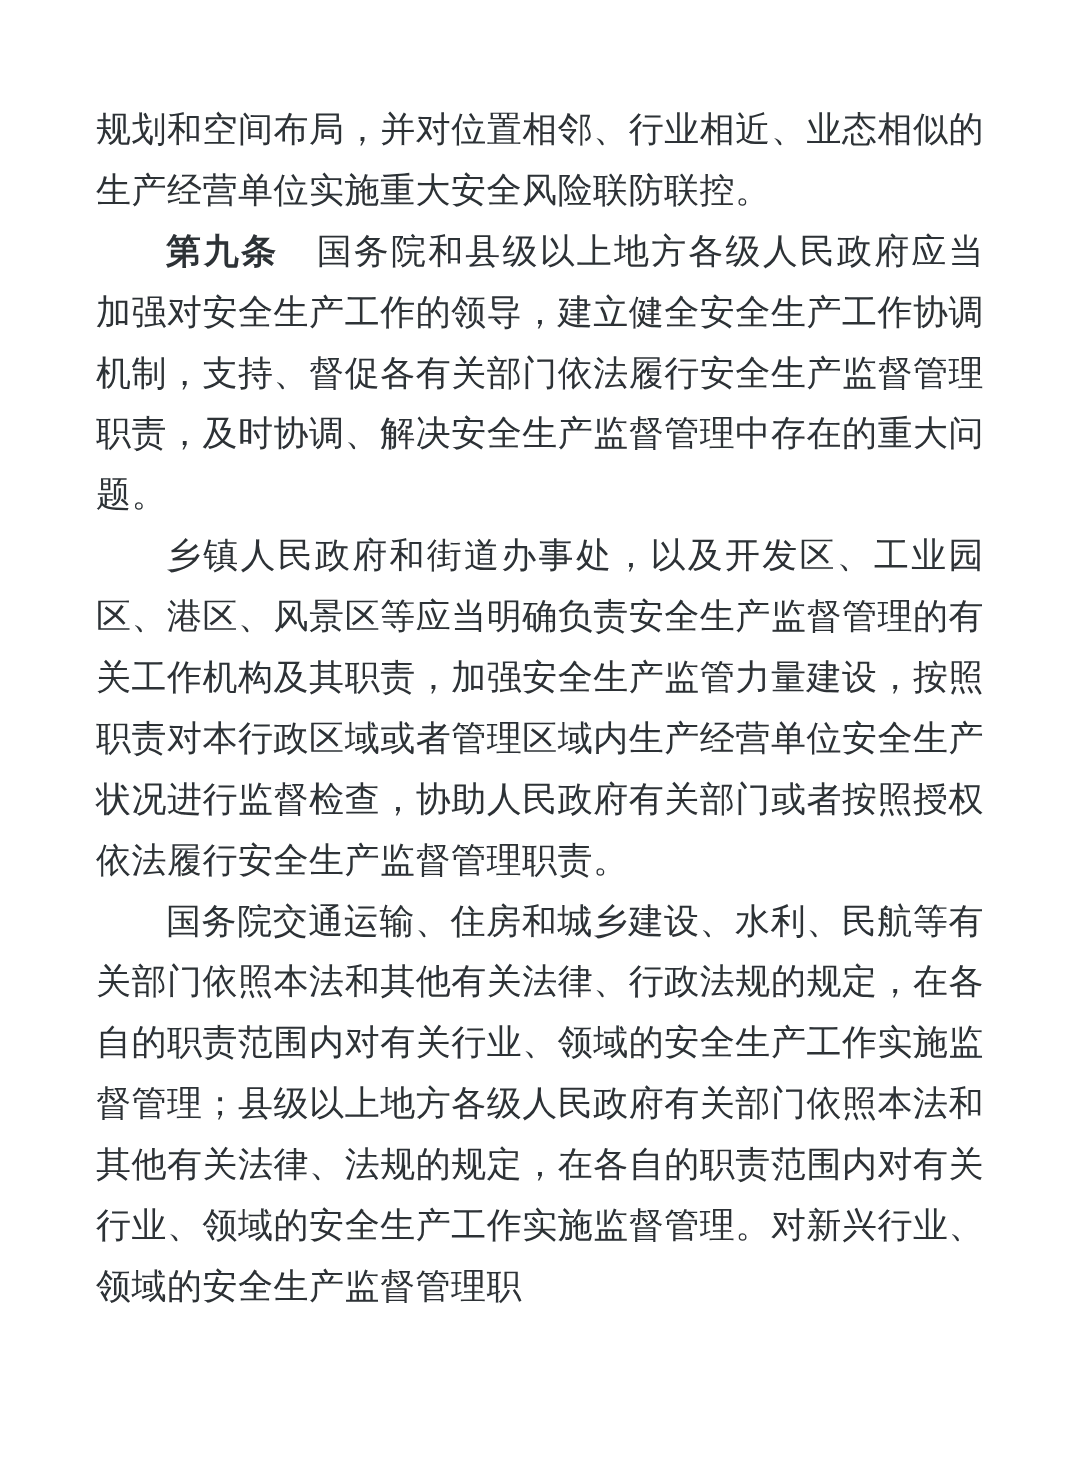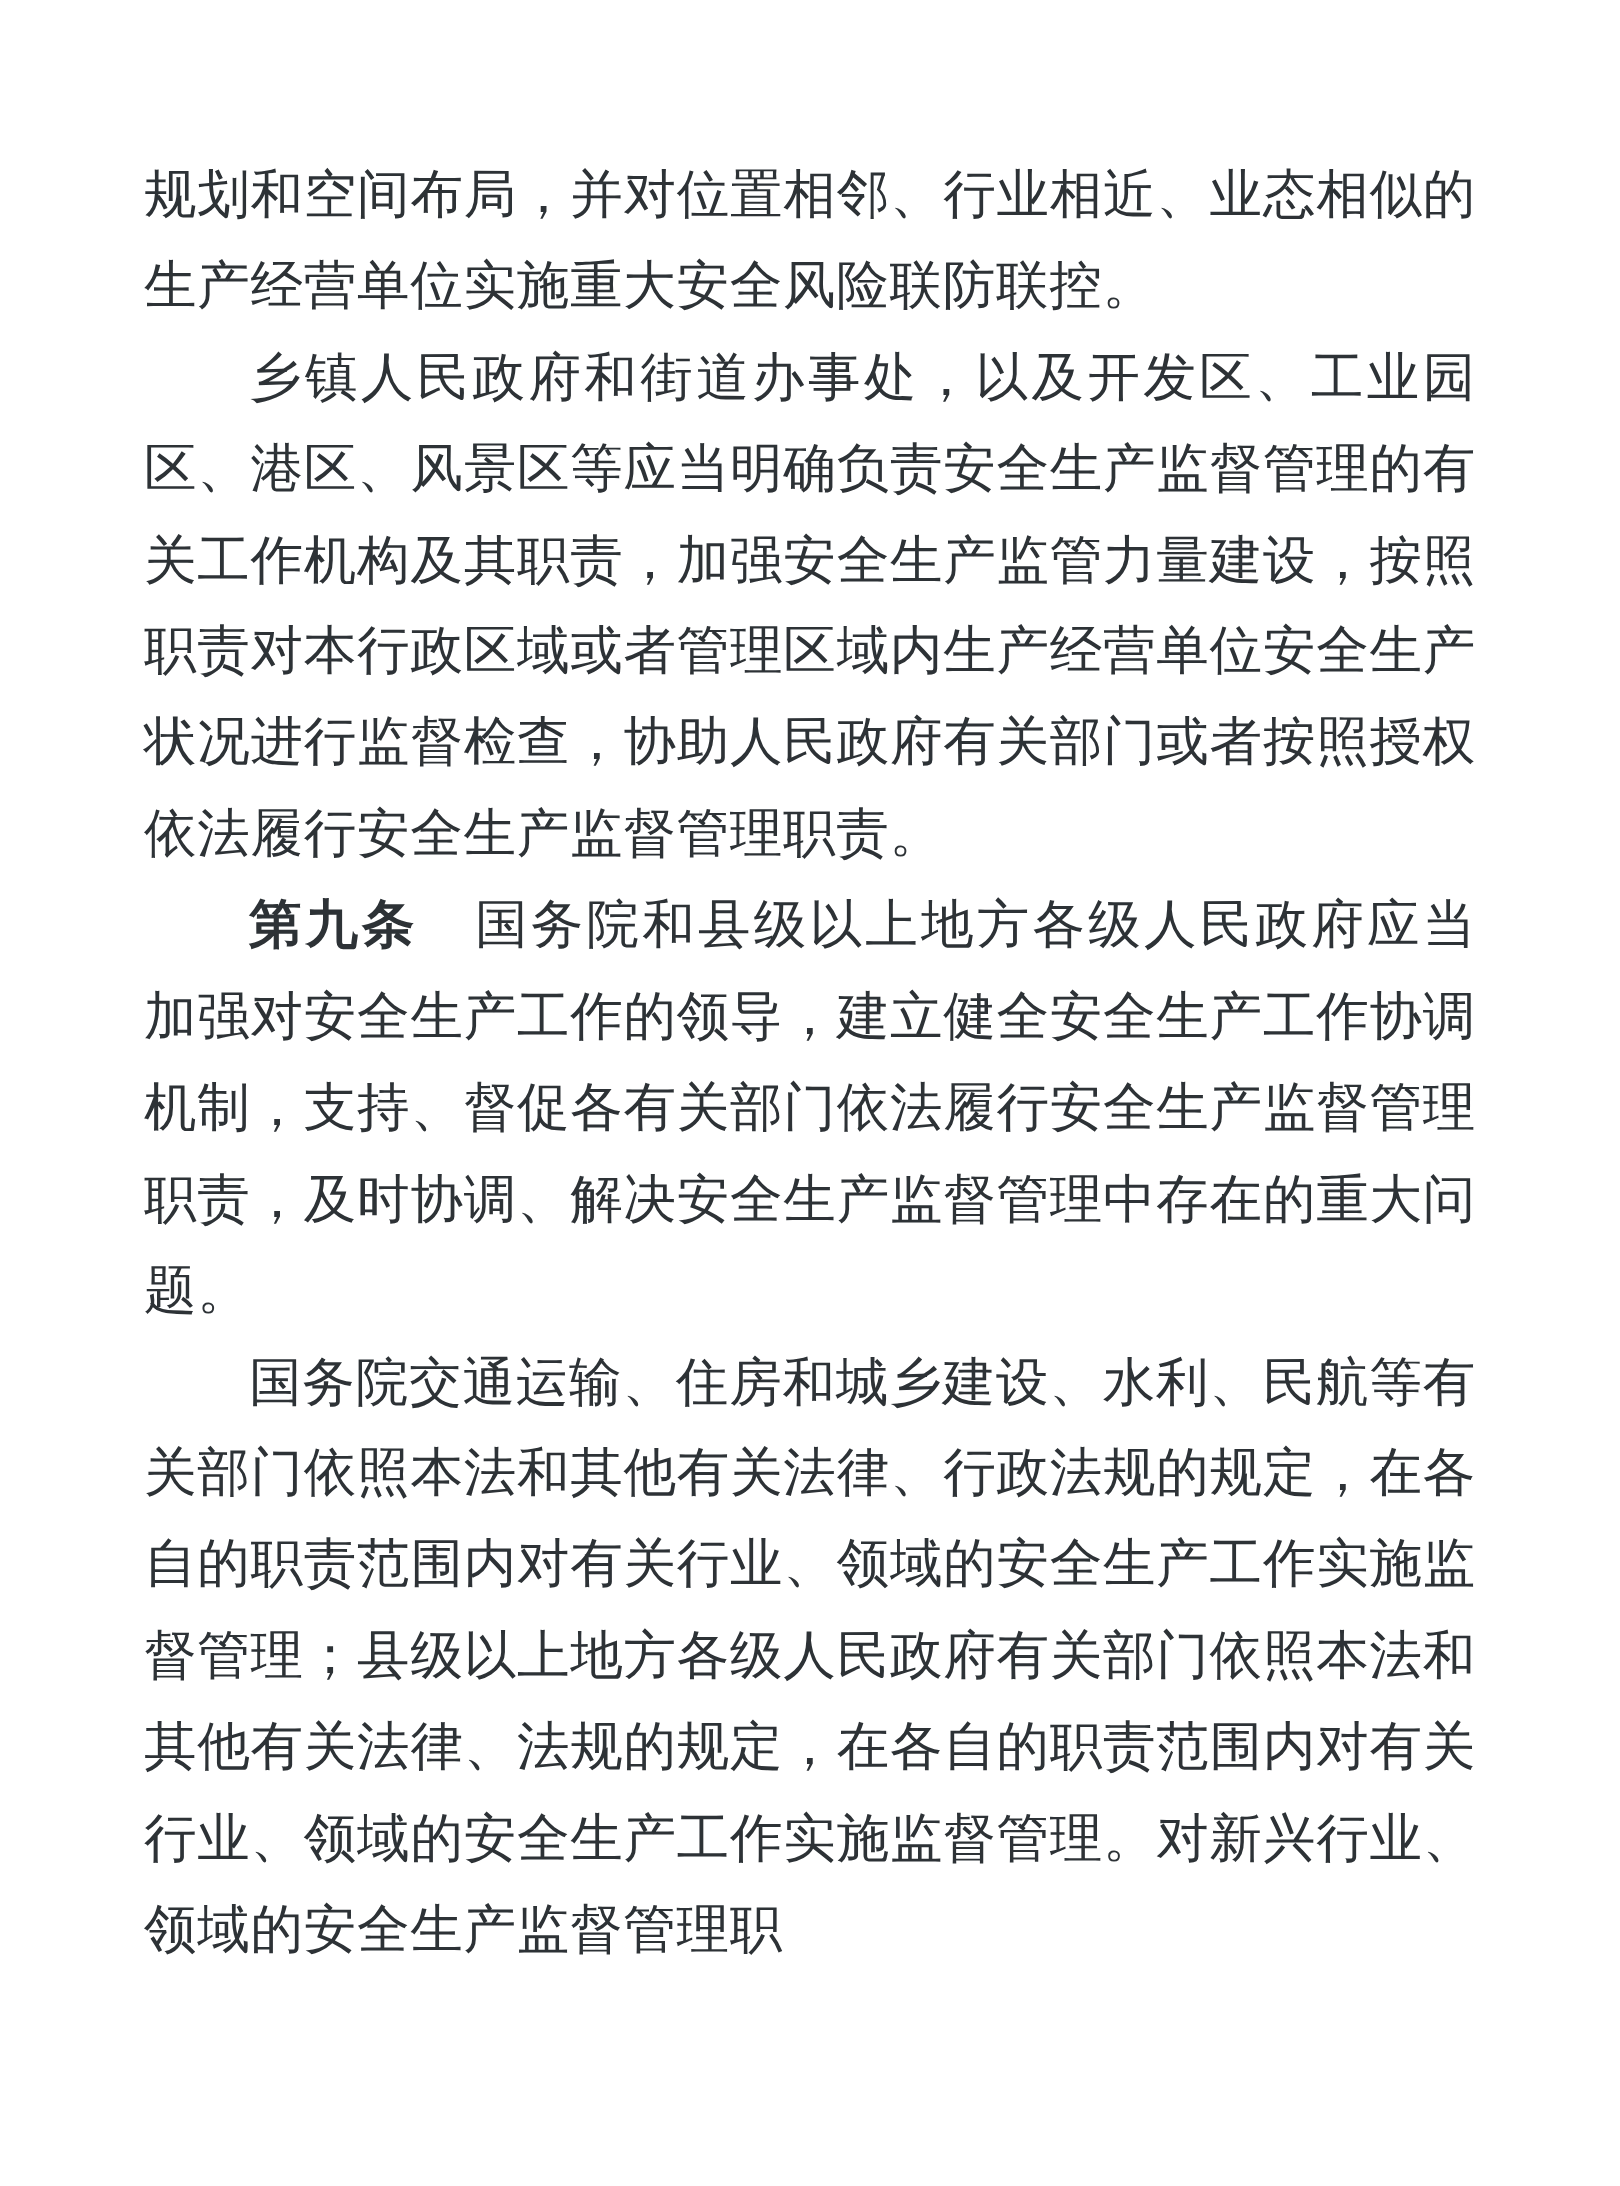--- a/index.html
+++ b/index.html
@@ -49,25 +49,25 @@
 <body>
 
 <div class="page">
   <div class="doc-body">
 
     <p class="para">
       <span class="body-text">规划和空间布局，并对位置相邻、行业相近、业态相似的生产经营单位实施重大安全风险联防联控。</span>
     </p>
 
     <p class="para indent">
-      <span class="body-text">乡镇人民政府和街道办事处，以及开发区、工业园区、港区、风景区等应当明确负责安全生产监督管理的有关工作机构及其职责，加强安全生产监管力量建设，按照职责对本行政区域或者管理区域内生产经营单位安全生产状况进行监督检查，协助人民政府有关部门或者按照授权依法履行安全生产监督管理职责。</span>
+      <span class="article-label spaced">第九条</span><span class="body-text">国务院和县级以上地方各级人民政府应当加强对安全生产工作的领导，建立健全安全生产工作协调机制，支持、督促各有关部门依法履行安全生产监督管理职责，及时协调、解决安全生产监督管理中存在的重大问题。</span>
     </p>
 
     <p class="para indent">
-      <span class="article-label spaced">第九条</span><span class="body-text">国务院和县级以上地方各级人民政府应当加强对安全生产工作的领导，建立健全安全生产工作协调机制，支持、督促各有关部门依法履行安全生产监督管理职责，及时协调、解决安全生产监督管理中存在的重大问题。</span>
+      <span class="body-text">乡镇人民政府和街道办事处，以及开发区、工业园区、港区、风景区等应当明确负责安全生产监督管理的有关工作机构及其职责，加强安全生产监管力量建设，按照职责对本行政区域或者管理区域内生产经营单位安全生产状况进行监督检查，协助人民政府有关部门或者按照授权依法履行安全生产监督管理职责。</span>
     </p>
 
 
     <p class="para indent">
       <span class="body-text">国务院交通运输、住房和城乡建设、水利、民航等有关部门依照本法和其他有关法律、行政法规的规定，在各自的职责范围内对有关行业、领域的安全生产工作实施监督管理；县级以上地方各级人民政府有关部门依照本法和其他有关法律、法规的规定，在各自的职责范围内对有关行业、领域的安全生产工作实施监督管理。对新兴行业、领域的安全生产监督管理职</span>
     </p>
 
   </div>
 </div>
 

